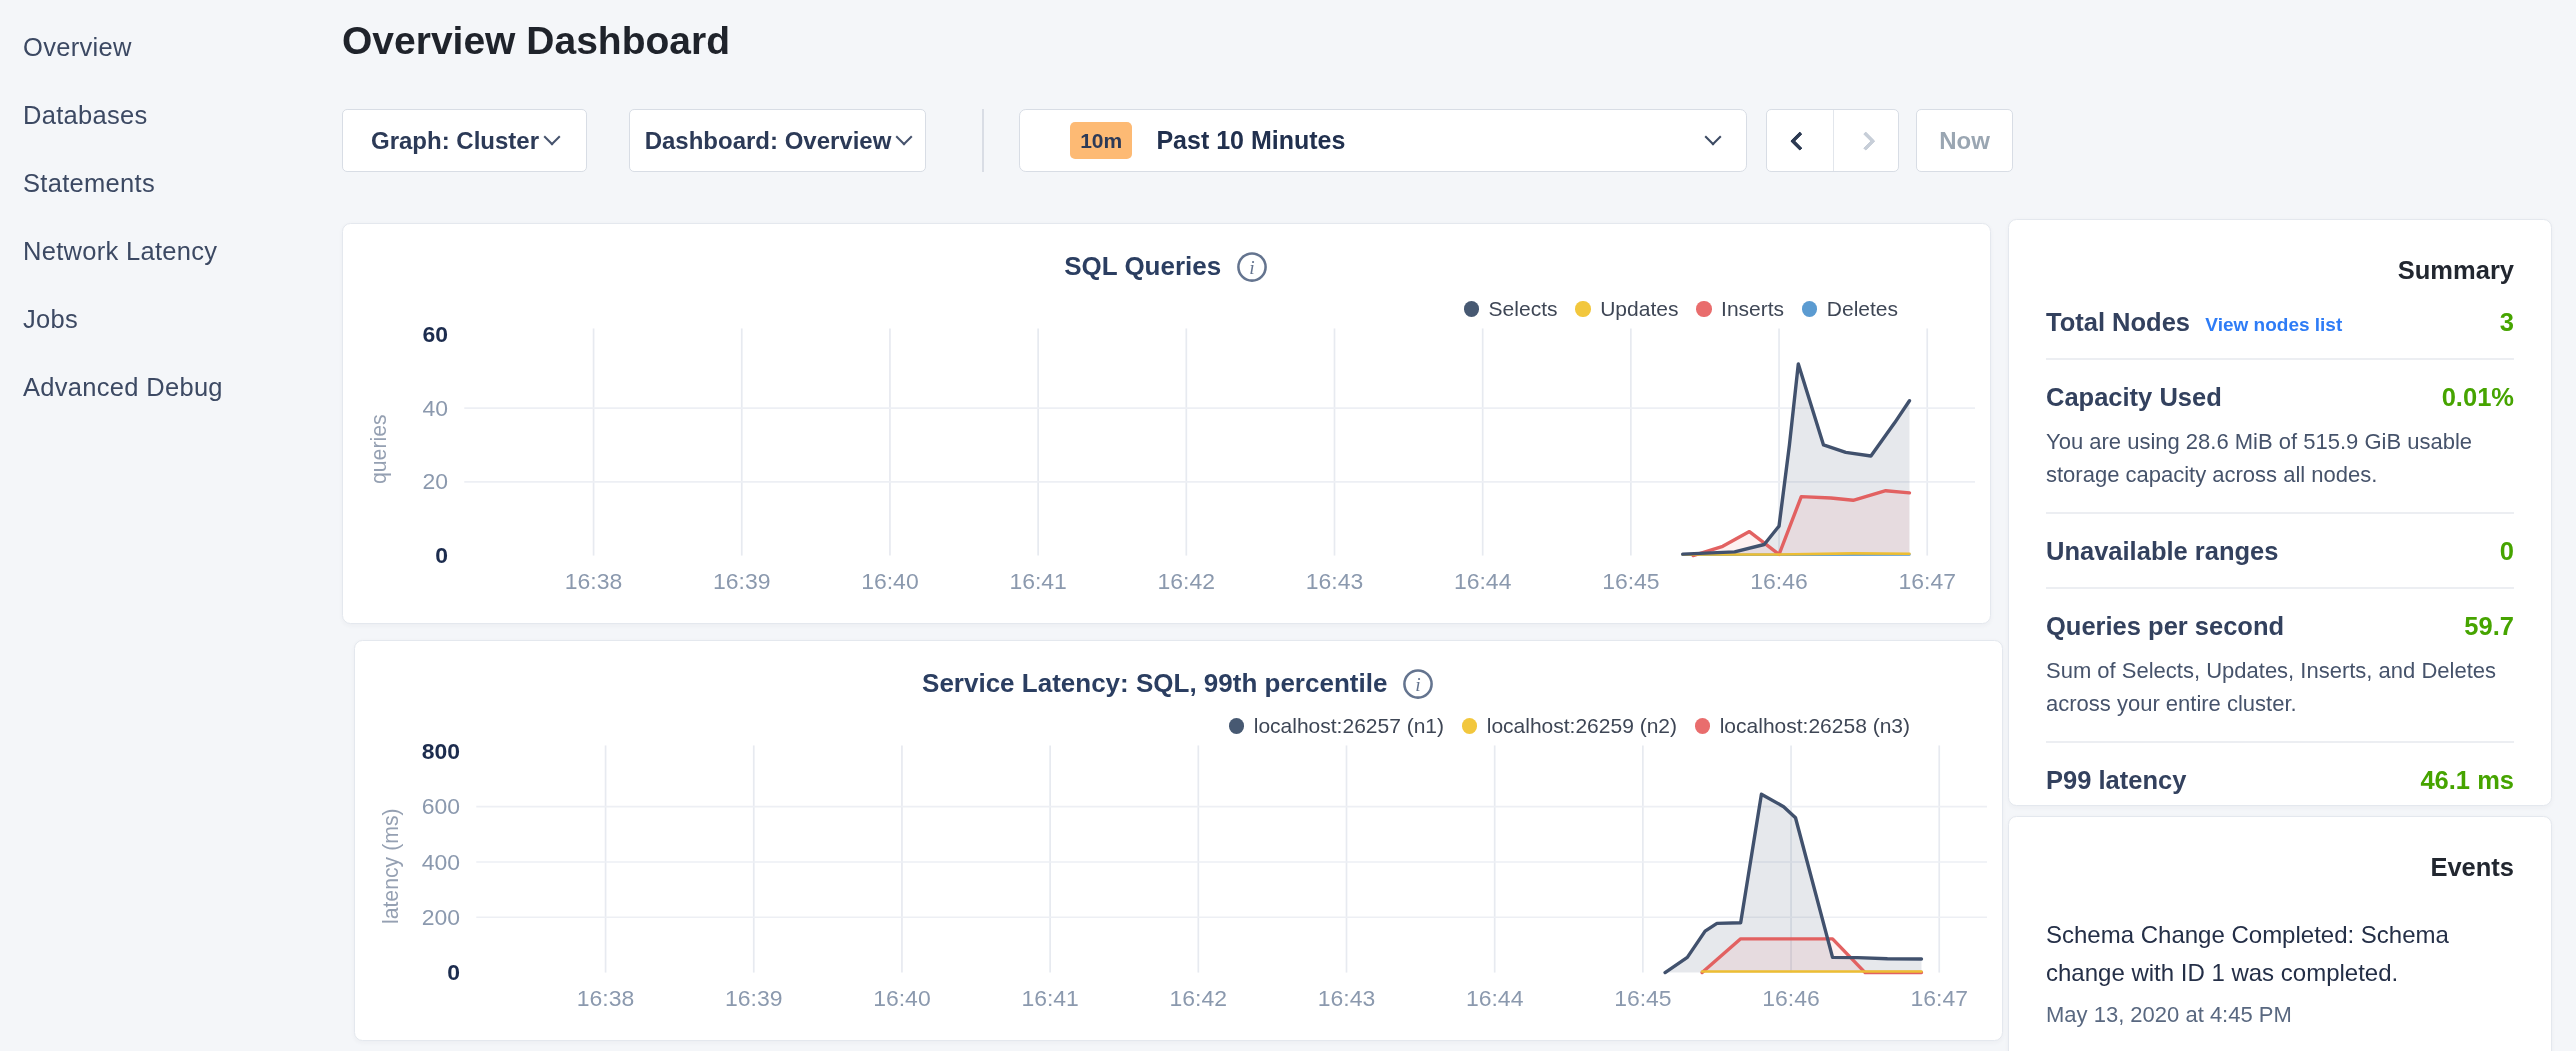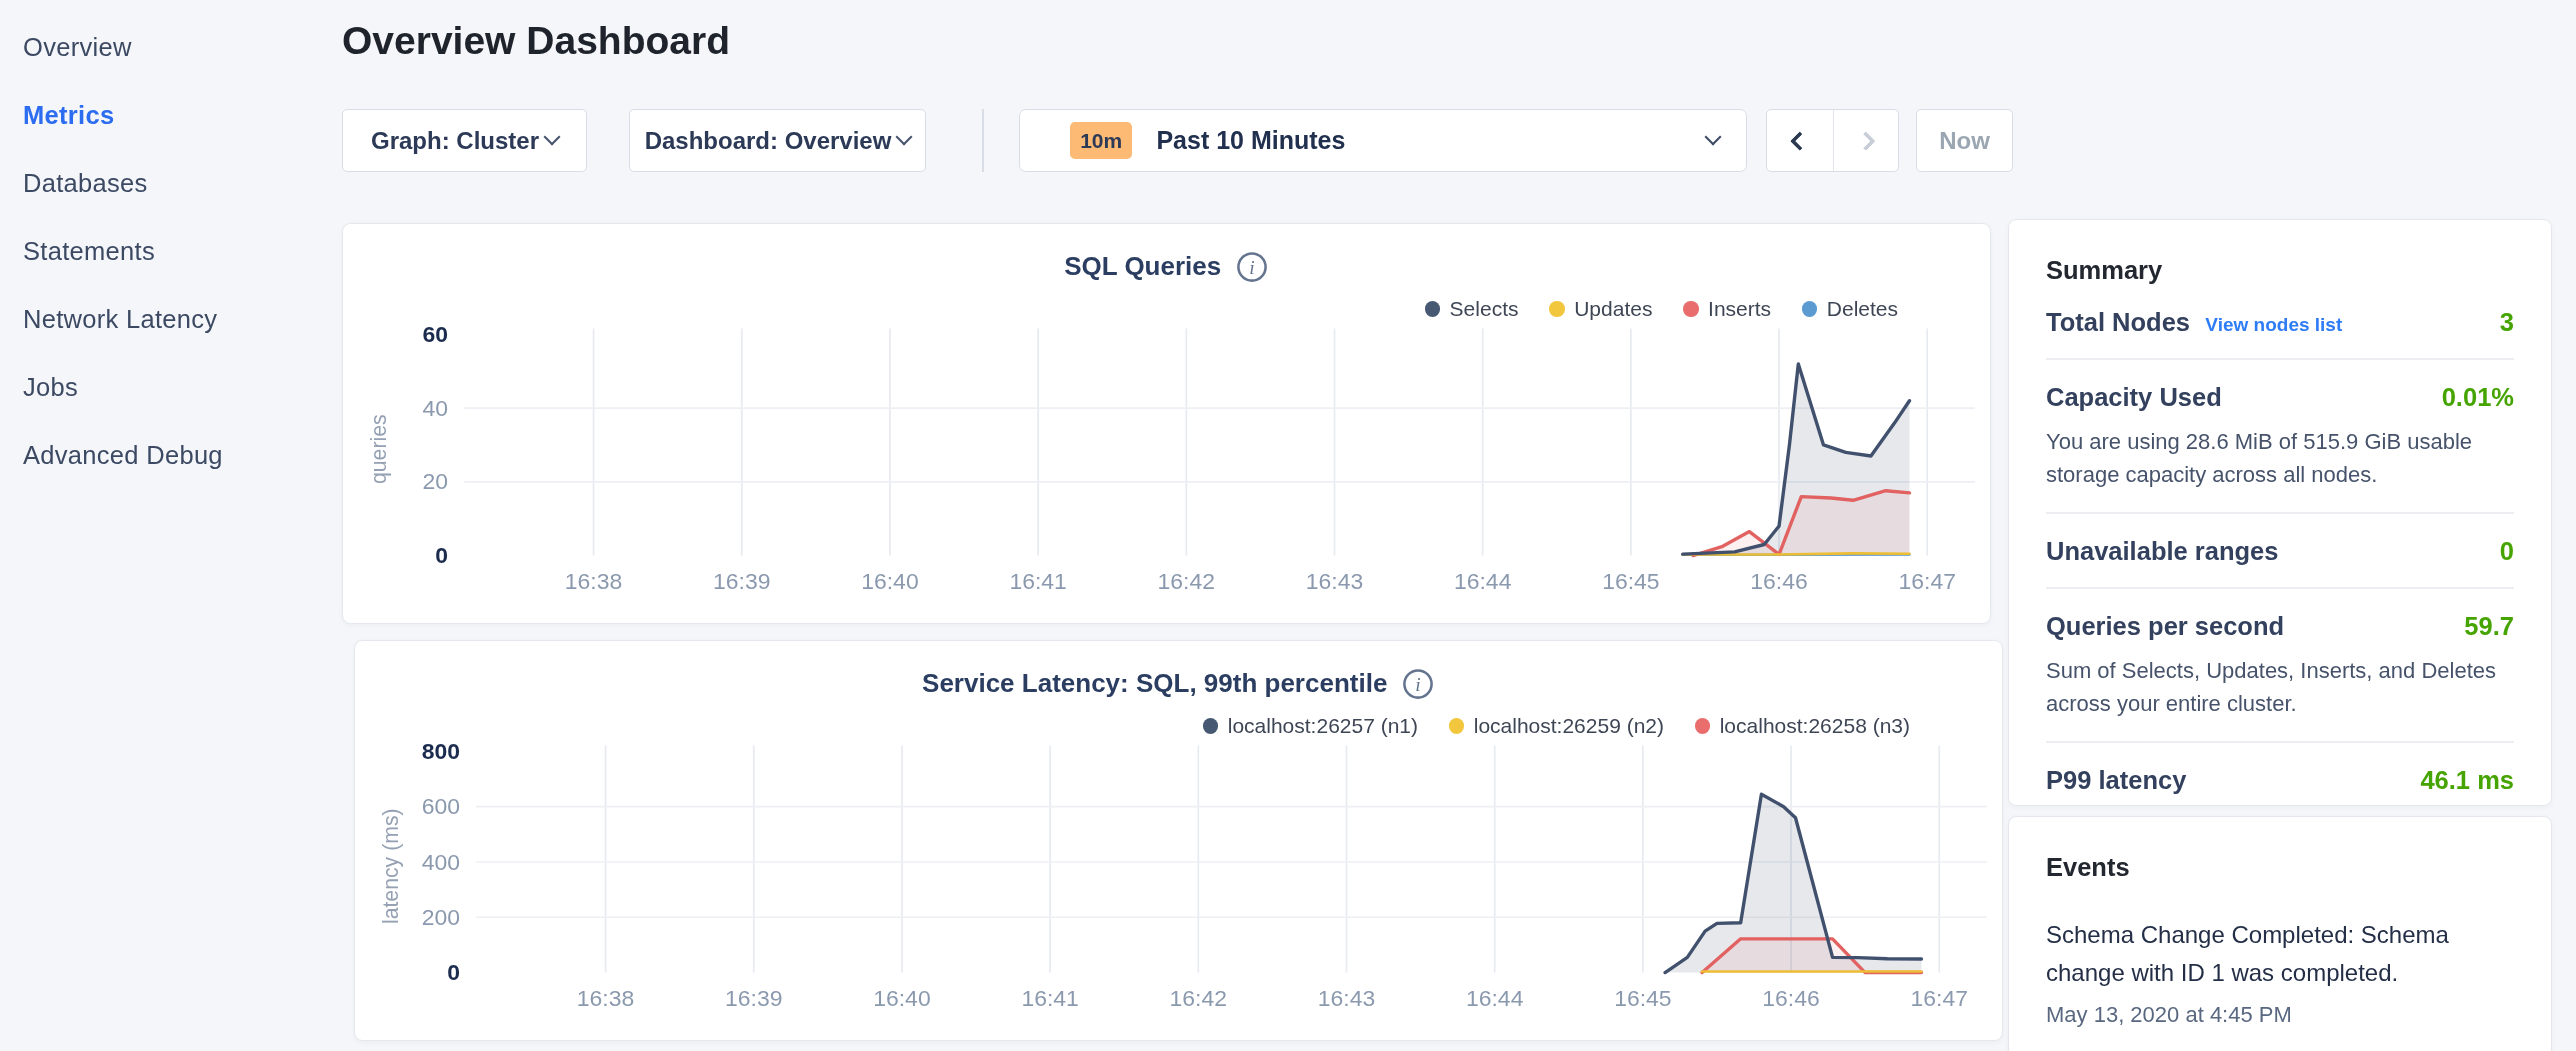--- a/index.html
+++ b/index.html
@@ -44,53 +44,52 @@
   
   .card { position:absolute; background:#fff; border:1.7px solid #e4e8ee; border-radius:8.5px;
           box-shadow:0 1.7px 4.3px rgba(40,50,70,.04); }
   #chart-card-1 { left:342px; top:223px; width:1649px; height:401px; }
   #chart-card-2 { left:354px; top:640px; width:1649px; height:401px; }
 
   .chart-title-row { display:flex; align-items:center; justify-content:center; gap:13.6px; margin-top:25.5px; }
   .chart-title { font-size:26px; font-weight:700; color:#2b3e61; }
   .info-icon { width:34px; height:34px; }
 
-  .chart-legend { position:absolute; top:73px; right:92px; display:flex; gap:31px; align-items:center; }
+  .chart-legend { position:absolute; top:73px; right:92px; display:flex; gap:18px; align-items:center; }
   .legend-item { display:flex; align-items:center; gap:9.4px; font-size:21px; color:#3e4655; cursor:pointer; }
   .legend-dot { width:15.3px; height:15.3px; border-radius:50%; display:inline-block; }
 
   svg.plot { position:absolute; left:25.5px; top:89px; }
   .xtick { fill:#8b99ae; font-size:27px; }
   .ytick { fill:#8b99ae; font-size:27px; }
   .ytick.strong { fill:#1c2c4e; font-weight:700; }
   .axis-title { fill:#95a0b2; font-size:25px; }
 
   
   #summary-card { left:2008px; top:219px; width:544px; height:587px; padding:0 37px; }
   #events-card  { left:2008px; top:816px; width:544px; height:323px; padding:0 37px; }
-  .card-heading { text-align:left; font-size:25.5px; font-weight:700; color:#222730; padding-top:36px; }
+  .card-heading { text-align:right; font-size:25.5px; font-weight:700; color:#222730; padding-top:36px; }
   .sum-row { padding:23px 0 21px 0; }
   .sum-row:first-of-type { padding-top:44px; }
   .sum-line { display:flex; align-items:baseline; }
   .sum-label { font-size:25.5px; font-weight:700; color:#33415e; }
   .sum-link { font-size:19px; font-weight:700; color:#2e7cf6; margin-left:15.3px; text-decoration:none; cursor:pointer; }
   .sum-value { margin-left:auto; font-size:25.5px; font-weight:700; color:#46a400; white-space:nowrap; }
   .sum-desc { margin-top:13.6px; font-size:22px; line-height:33px; color:#46536b; }
   .sum-div { height:1.7px; background:#eceef2; }
   .event-msg { margin-top:34px; font-size:24px; line-height:38px; color:#242f47; }
   .event-time { margin-top:10.2px; font-size:22px; color:#596880; }
 </style>
 </head>
 <body>
 
 <div id="app">
 
   <nav id="sidebar">
       <div class="side-item">Overview</div>
-      <div class="side-item active">Metrics</div>
       <div class="side-item">Databases</div>
       <div class="side-item">Statements</div>
       <div class="side-item">Network Latency</div>
       <div class="side-item">Jobs</div>
       <div class="side-item">Advanced Debug</div>
     </nav>
 
   <h1 class="page-title">Overview Dashboard</h1>
 
   <div class="dd" id="graph-dd">

